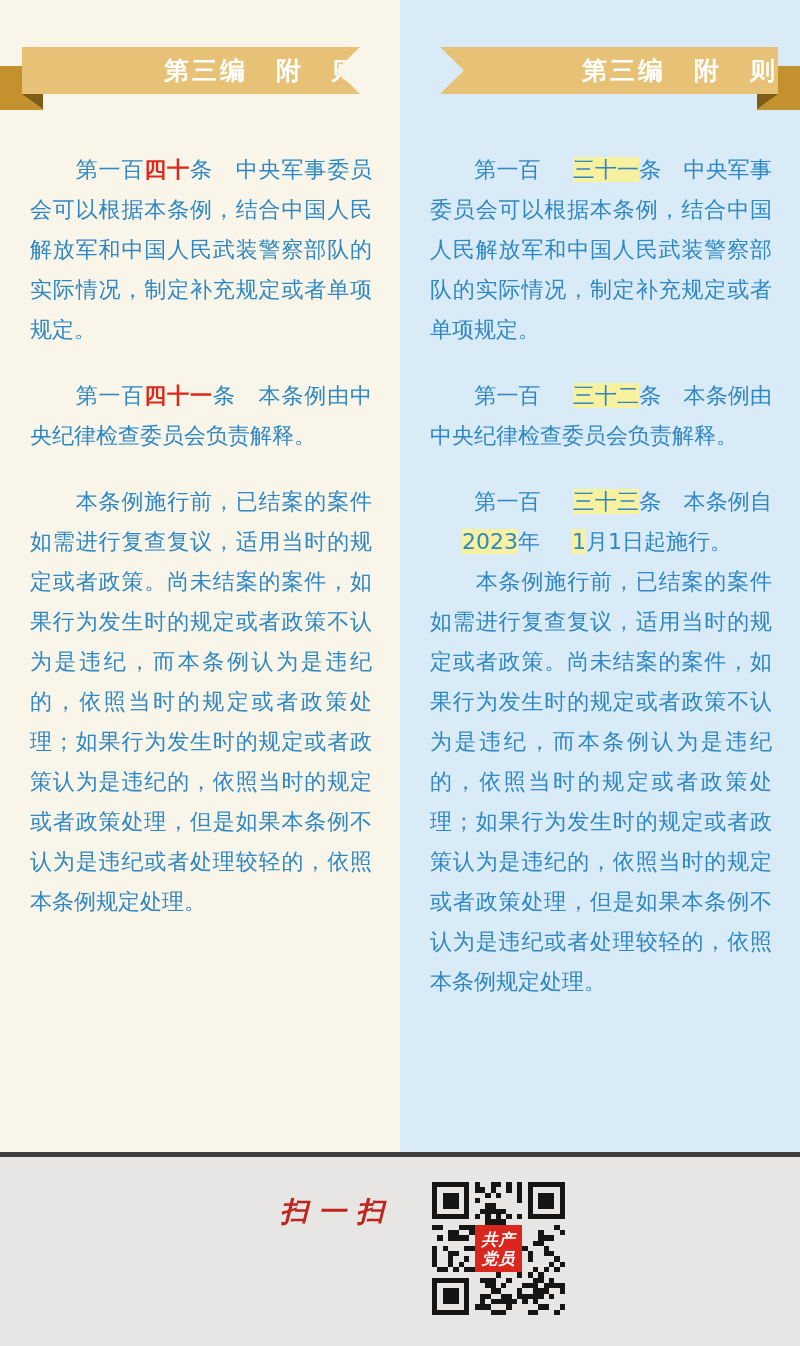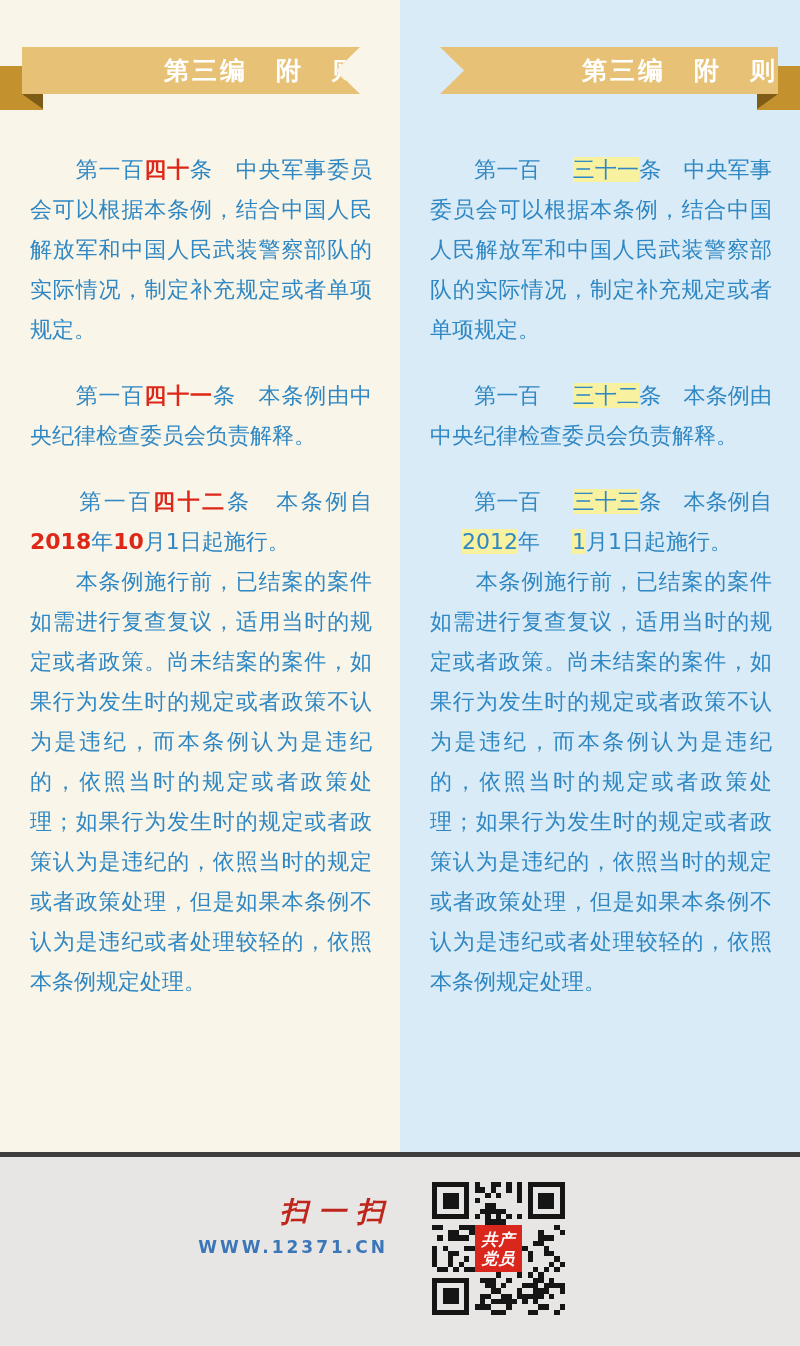--- a/index.html
+++ b/index.html
@@ -68,49 +68,47 @@
       <div class="ribbon">
         <div class="fold fold-left"></div>
         <div class="fold-shadow shadow-left"></div>
         <div class="band band-left">
           <span class="band-label">第三编　附　则</span>
         </div>
       </div>
       <div class="article">
         <p class="para"><span class="seg-blue">　　第一百</span><span class="seg-red">四十</span><span class="seg-blue">条　</span><span class="seg-blue">中央军事委员会可以根据本条例，结合中国人民解放军和中国人民武装警察部队的实际情况，制定补充规定或者单项规定。</span></p>
         <p class="para"><span class="seg-blue">　　第一百</span><span class="seg-red">四十一</span><span class="seg-blue">条　</span><span class="seg-blue">本条例由中央纪律检查委员会负责解释。</span></p>
-        <p class="para tight"><span class="seg-blue">　　第一百</span><span class="seg-red">四十二</span><span class="seg-blue">条　</span><span class="seg-blue">本条例自</span><span class="seg-red">2018</span><span class="seg-blue">年</span><span class="seg-red">10</span><span class="seg-blue">月1日起施行。</span></p>
         <p class="para tight"><span class="seg-blue">　　本条例施行前，已结案的案件如需进行复查复议，适用当时的规定或者政策。尚未结案的案件，如果行为发生时的规定或者政策不认为是违纪，而本条例认为是违纪的，依照当时的规定或者政策处理；如果行为发生时的规定或者政策认为是违纪的，依照当时的规定或者政策处理，但是如果本条例不认为是违纪或者处理较轻的，依照本条例规定处理。</span></p>
       </div>
     </section>
 
     <section class="col col-right">
       <div class="ribbon">
         <div class="fold fold-right"></div>
         <div class="fold-shadow shadow-right"></div>
         <div class="band band-right">
           <span class="band-label">第三编　附　则</span>
         </div>
       </div>
       <div class="article">
         <p class="para"><span class="seg-blue">　　第一百</span><span class="seg-hl">三十一</span><span class="seg-blue">条　</span><span class="seg-blue">中央军事委员会可以根据本条例，结合中国人民解放军和中国人民武装警察部队的实际情况，制定补充规定或者单项规定。</span></p>
         <p class="para"><span class="seg-blue">　　第一百</span><span class="seg-hl">三十二</span><span class="seg-blue">条　</span><span class="seg-blue">本条例由中央纪律检查委员会负责解释。</span></p>
-        <p class="para tight"><span class="seg-blue">　　第一百</span><span class="seg-hl">三十三</span><span class="seg-blue">条　</span><span class="seg-blue">本条例自</span><span class="seg-hl">2012</span><span class="seg-blue">年</span><span class="seg-hl">1</span><span class="seg-blue">月1日起施行。</span></p>
+        <p class="para tight"><span class="seg-blue">　　第一百</span><span class="seg-hl">三十三</span><span class="seg-blue">条　</span><span class="seg-blue">本条例自</span><span class="seg-hl">2023</span><span class="seg-blue">年</span><span class="seg-hl">1</span><span class="seg-blue">月1日起施行。</span></p>
         <p class="para tight"><span class="seg-blue">　　本条例施行前，已结案的案件如需进行复查复议，适用当时的规定或者政策。尚未结案的案件，如果行为发生时的规定或者政策不认为是违纪，而本条例认为是违纪的，依照当时的规定或者政策处理；如果行为发生时的规定或者政策认为是违纪的，依照当时的规定或者政策处理，但是如果本条例不认为是违纪或者处理较轻的，依照本条例规定处理。</span></p>
       </div>
     </section>
 
   </div>
 
   <div class="divider"></div>
 
   <footer class="footer">
     <div class="footer-text">
       <div class="scan-label">扫一扫</div>
-      <div class="site-url">WWW.12371.CN</div>
     </div>
     <div class="qr">
       <svg id="qr-svg" viewBox="0 0 25 25" xmlns="http://www.w3.org/2000/svg">
           <rect x="0" y="0" width="1" height="1"></rect>
           <rect x="1" y="0" width="1" height="1"></rect>
           <rect x="2" y="0" width="1" height="1"></rect>
           <rect x="3" y="0" width="1" height="1"></rect>
           <rect x="4" y="0" width="1" height="1"></rect>
           <rect x="5" y="0" width="1" height="1"></rect>
           <rect x="6" y="0" width="1" height="1"></rect>

